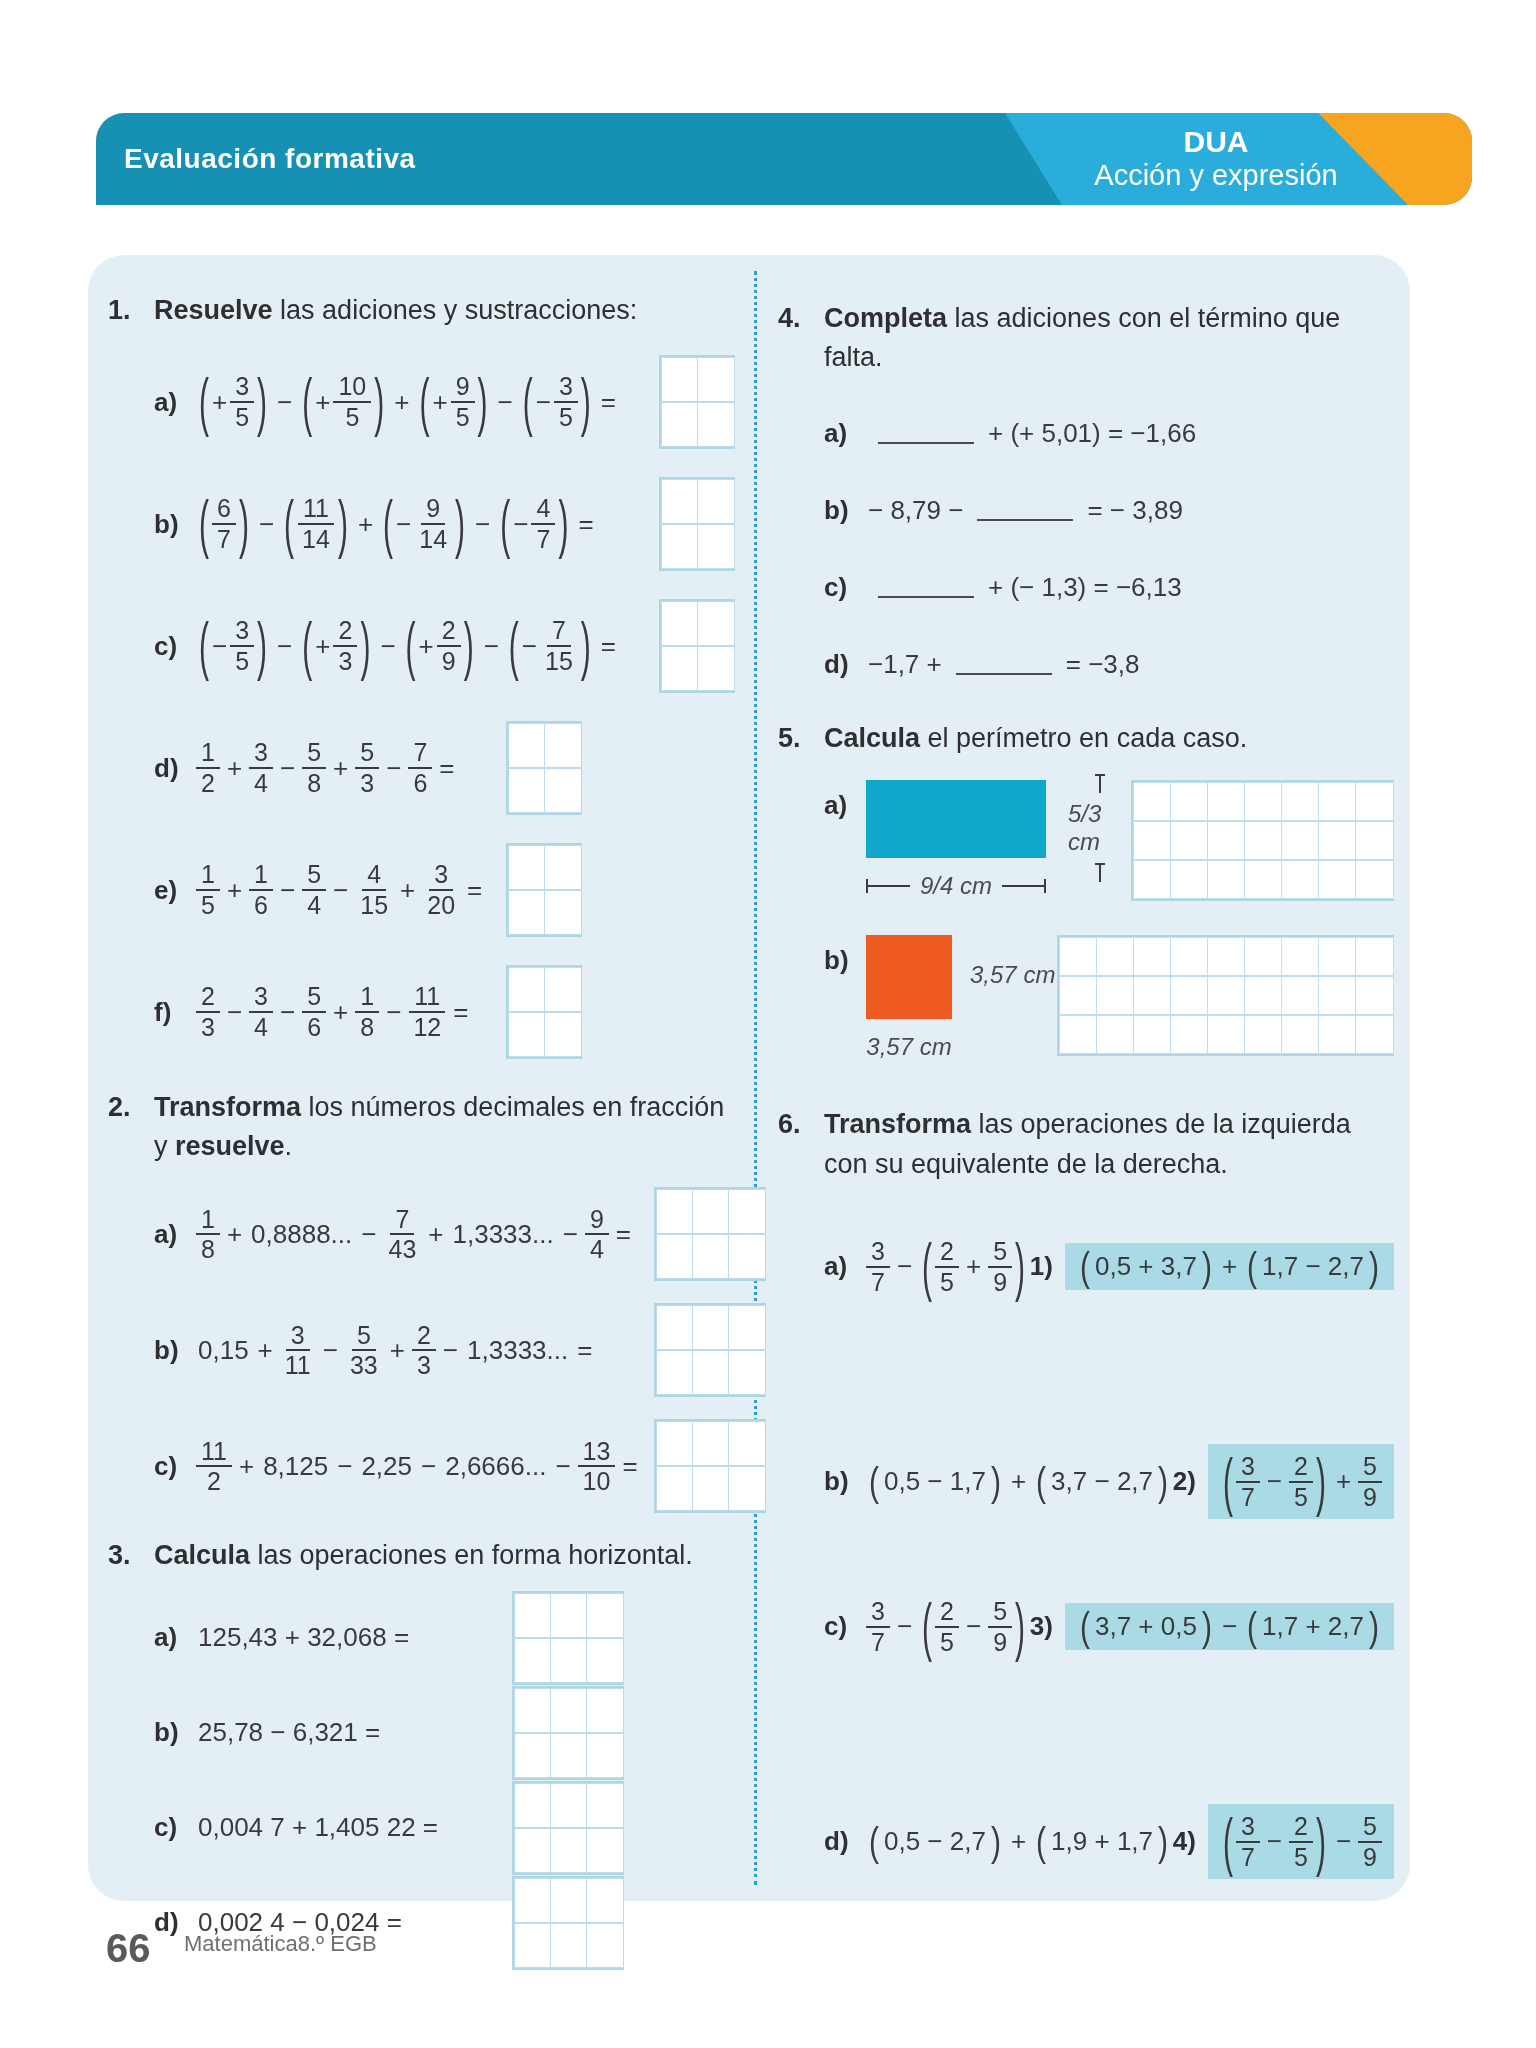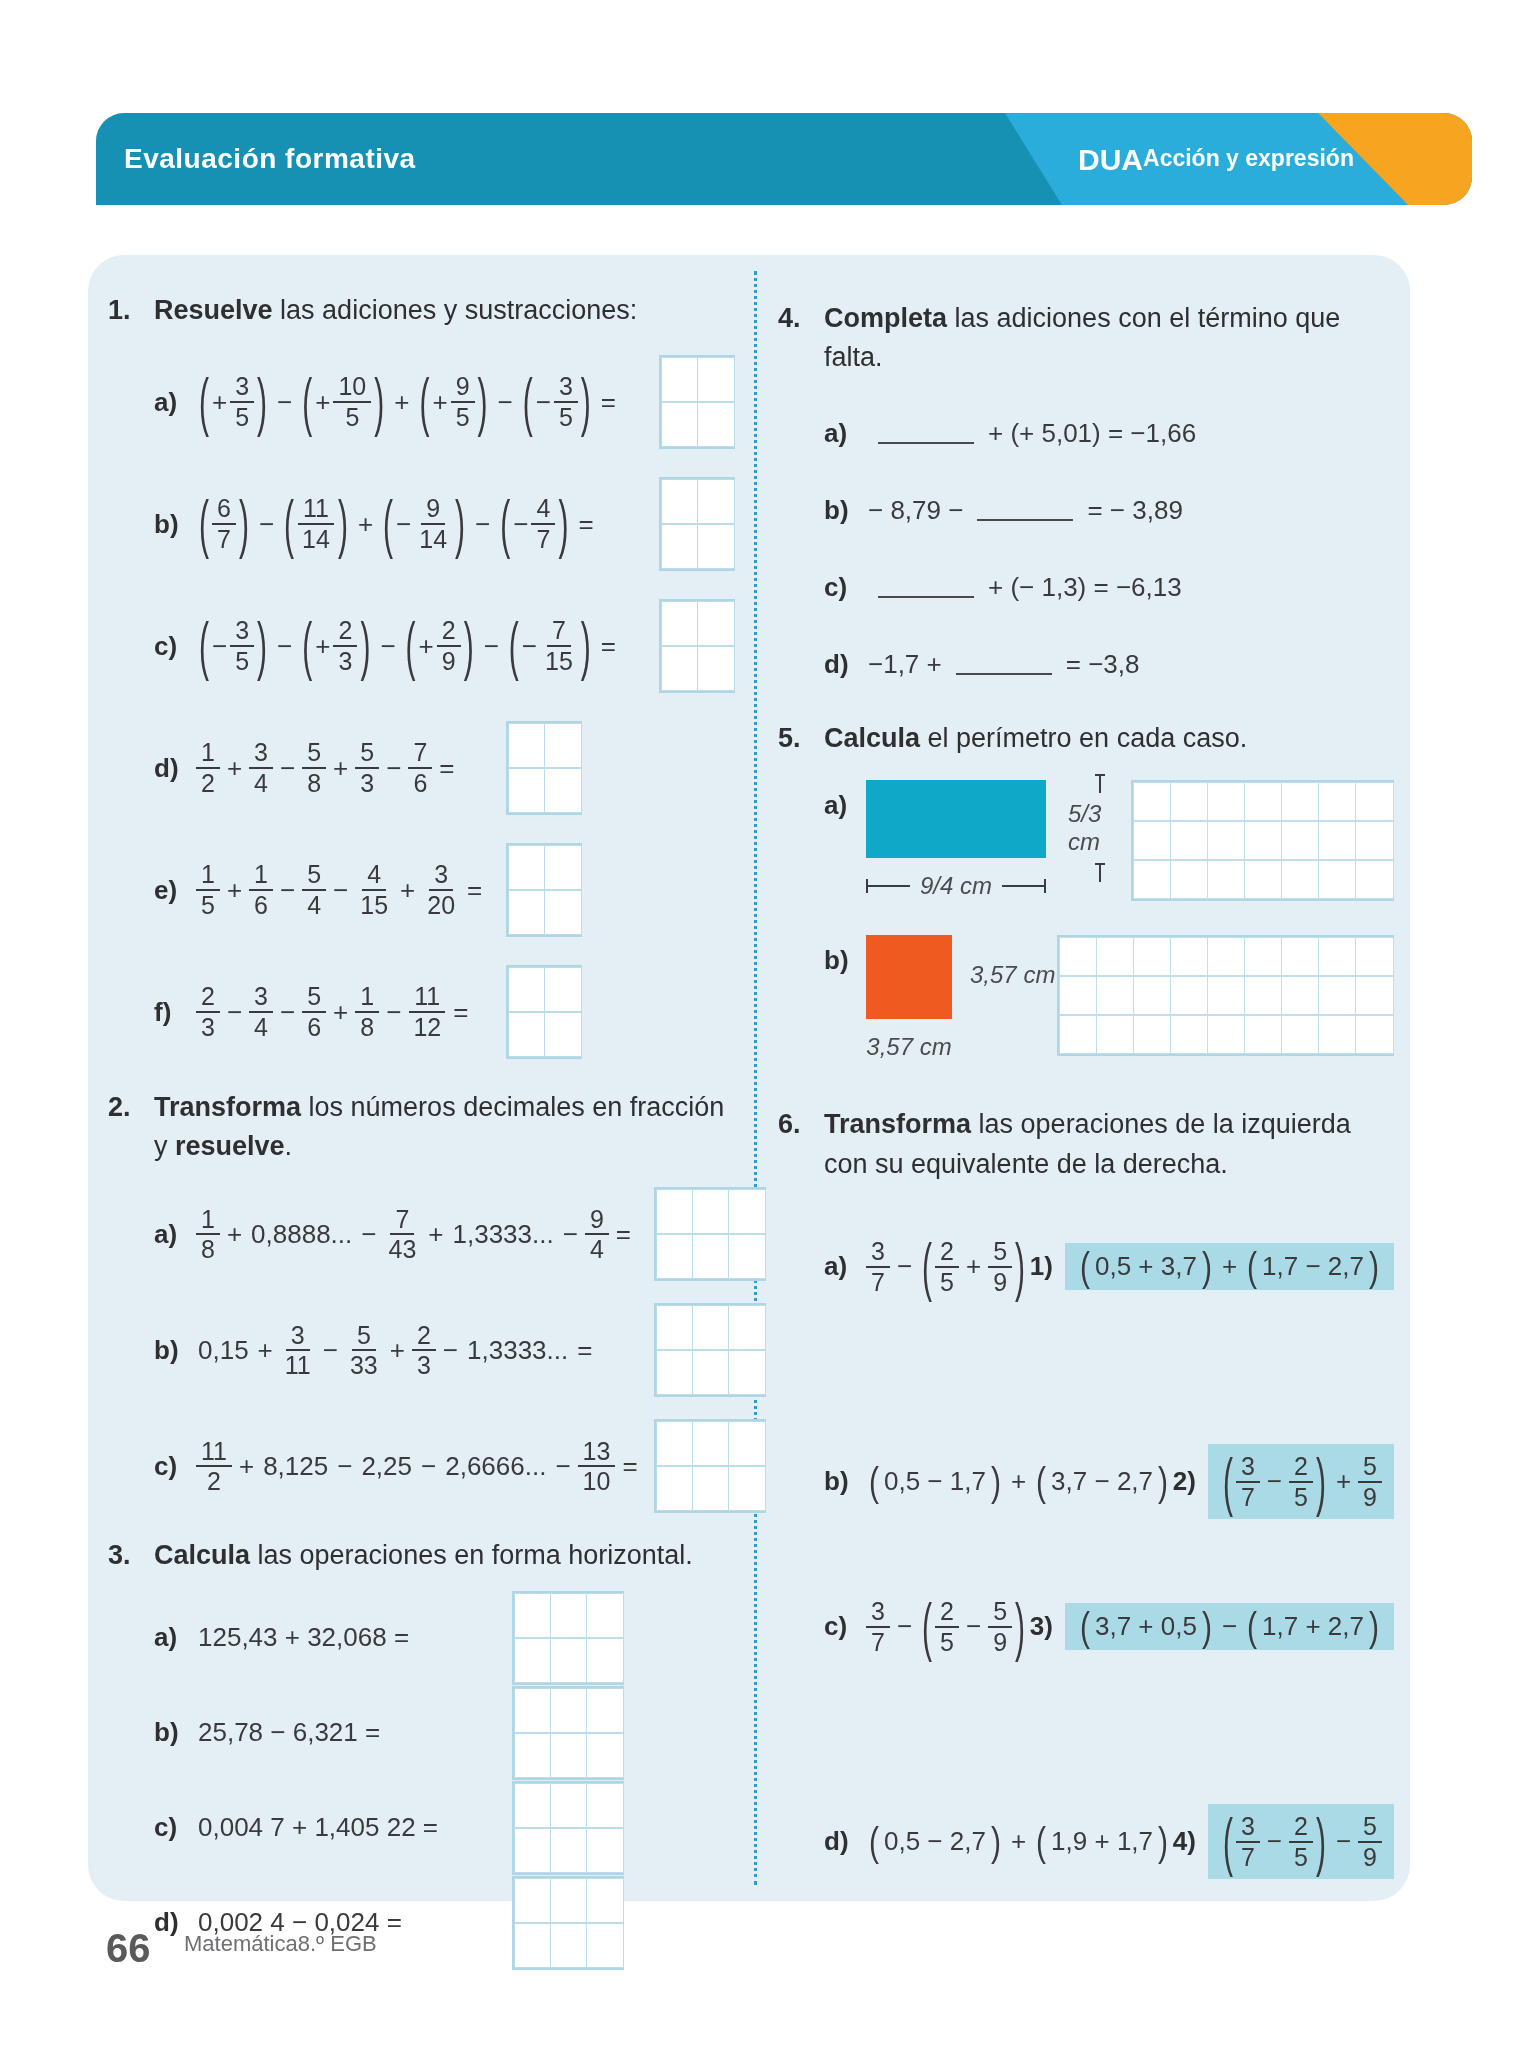--- a/index.html
+++ b/index.html
@@ -9,23 +9,23 @@
   
   .header-bar{position:absolute;left:96px;top:113px;width:1376px;height:92px;
     background:#1691b4;border-radius:28px 28px 28px 0;overflow:hidden;}
   .hdr-light{position:absolute;inset:0;background:#2baddc;
     clip-path:polygon(909px 0,1222px 0,1312px 92px,966px 92px);}
   .hdr-orange{position:absolute;inset:0;background:#f7a521;
     clip-path:polygon(1222px 0,1376px 0,1376px 92px,1312px 92px);}
   .hdr-title{position:absolute;left:28px;top:50%;transform:translateY(-50%);
     color:#fff;font-size:28px;font-weight:700;letter-spacing:.5px;}
   .dua{position:absolute;left:960px;top:0;width:320px;height:100%;
-    display:flex;align-items:center;justify-content:center;color:#fff;}
+    display:flex;flex-direction:column;align-items:center;justify-content:center;color:#fff;}
   .dua-t{font-size:30px;font-weight:700;line-height:1.1;}
-  .dua-s{font-size:23px;font-weight:700;line-height:1.2;}
+  .dua-s{font-size:29px;font-weight:400;line-height:1.2;}
 
   
   .panel{position:absolute;left:88px;top:255px;width:1322px;height:1646px;
     background:#e3eff5;border-radius:36px;}
   .divider{position:absolute;left:666px;top:16px;bottom:16px;width:0;
     border-left:3px dotted #2d9fc9;}
   .col{position:absolute;top:0;bottom:0;box-sizing:border-box;}
   .col.left{left:0;width:666px;padding:36px 28px 0 20px;}
   .col.right{left:666px;right:0;padding:44px 16px 0 24px;}
 

